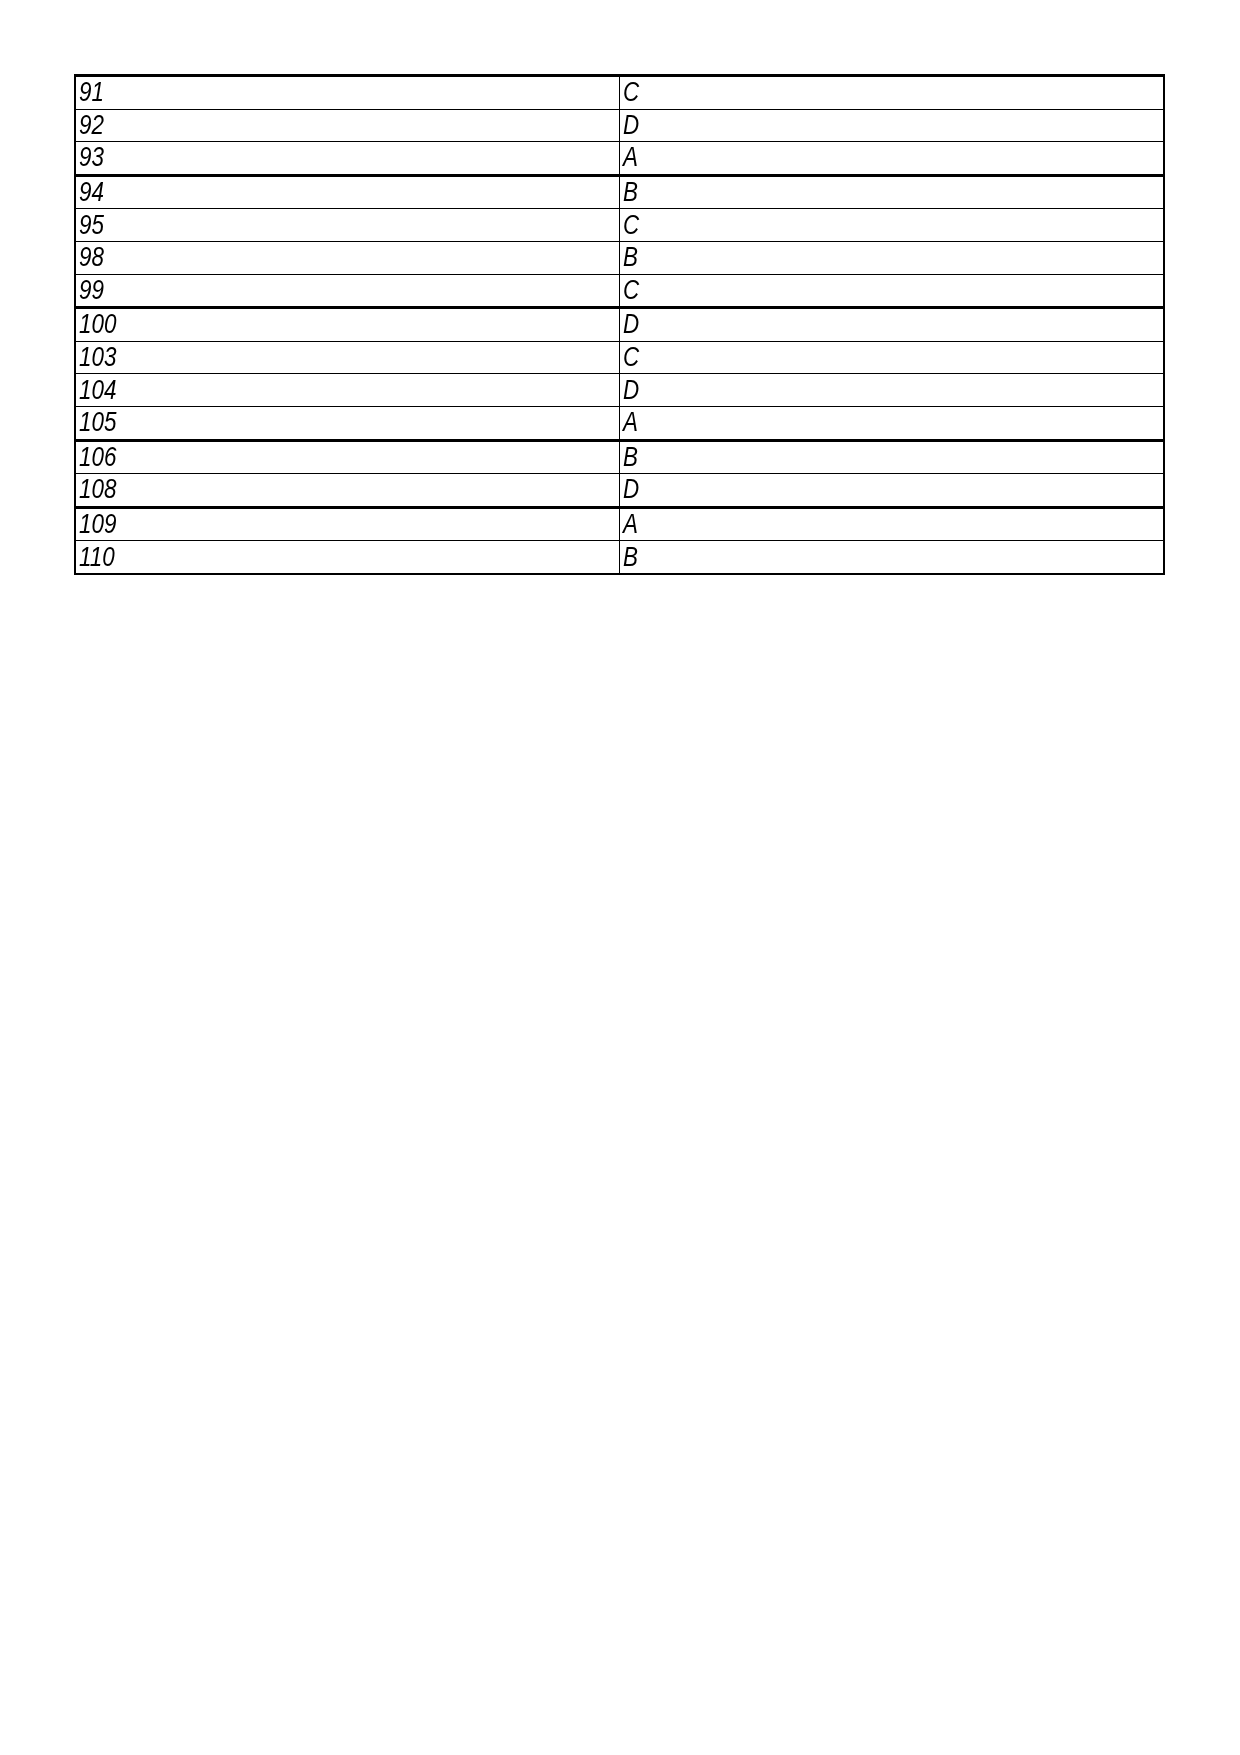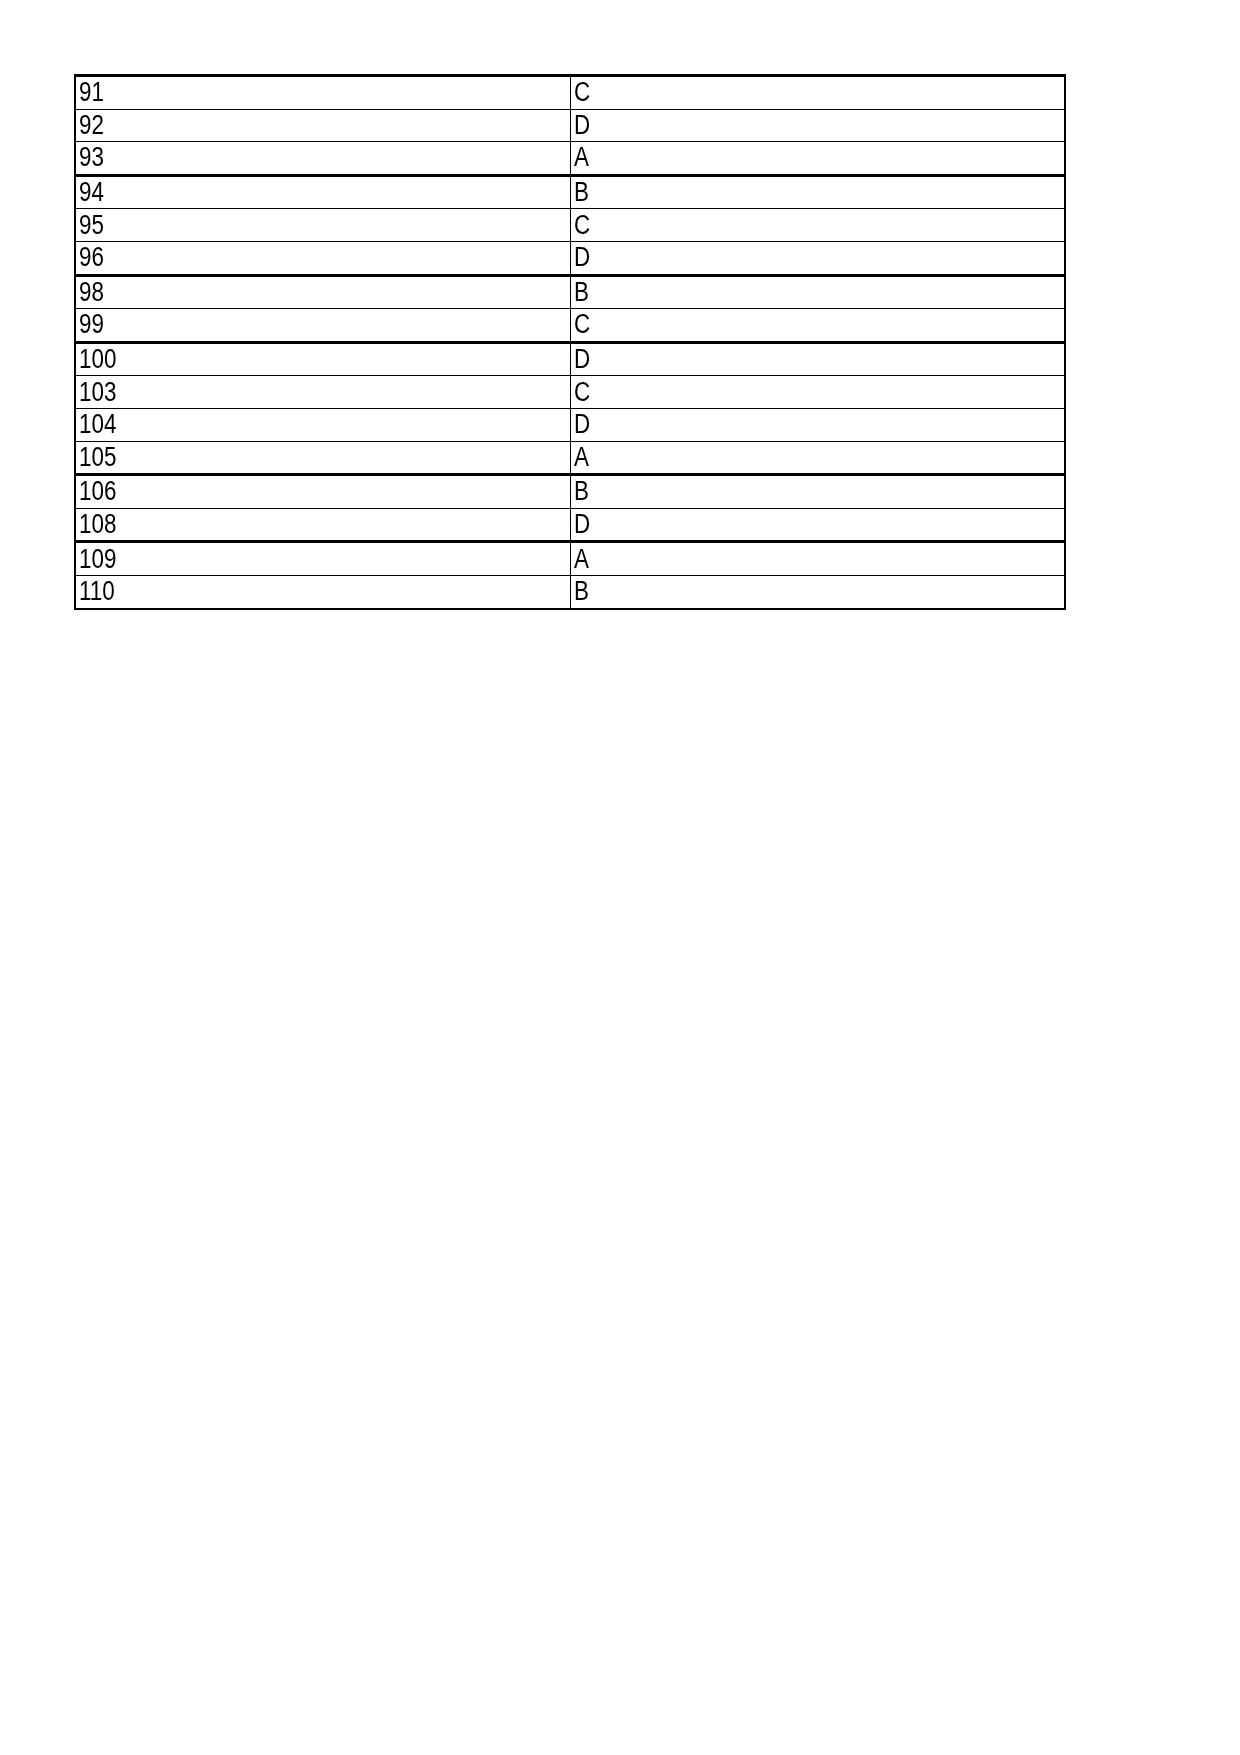--- a/index.html
+++ b/index.html
@@ -12,25 +12,26 @@
     width: 1240px;
     height: 1755px;
     background: #ffffff;
     overflow: hidden;
     font-family: "Liberation Sans", "DejaVu Sans", sans-serif;
   }
   table.answer-table {
     position: absolute;
     left: 74px;
     top: 74px;
-    width: 992px;
+    width: 1091px;
     border-collapse: collapse;
     table-layout: fixed;
     border: 2px solid #000000;
     border-top-width: 3px;
+    font-style: italic;
   }
   table.answer-table col {
     width: 50%;
   }
   table.answer-table td {
     border: 1px solid #000000;
     height: 31.6px;
     padding: 0 0 0 3px;
     vertical-align: middle;
     font-size: 27px;
@@ -71,24 +72,20 @@
     <td><span class="cell-text">A</span></td>
   </tr>
         <tr>
     <td><span class="cell-text">94</span></td>
     <td><span class="cell-text">B</span></td>
   </tr>
         <tr>
     <td><span class="cell-text">95</span></td>
     <td><span class="cell-text">C</span></td>
   </tr>
-        <tr class="group-end">
-    <td><span class="cell-text">96</span></td>
-    <td><span class="cell-text">D</span></td>
-  </tr>
         <tr>
     <td><span class="cell-text">98</span></td>
     <td><span class="cell-text">B</span></td>
   </tr>
         <tr class="group-end">
     <td><span class="cell-text">99</span></td>
     <td><span class="cell-text">C</span></td>
   </tr>
         <tr>
     <td><span class="cell-text">100</span></td>

